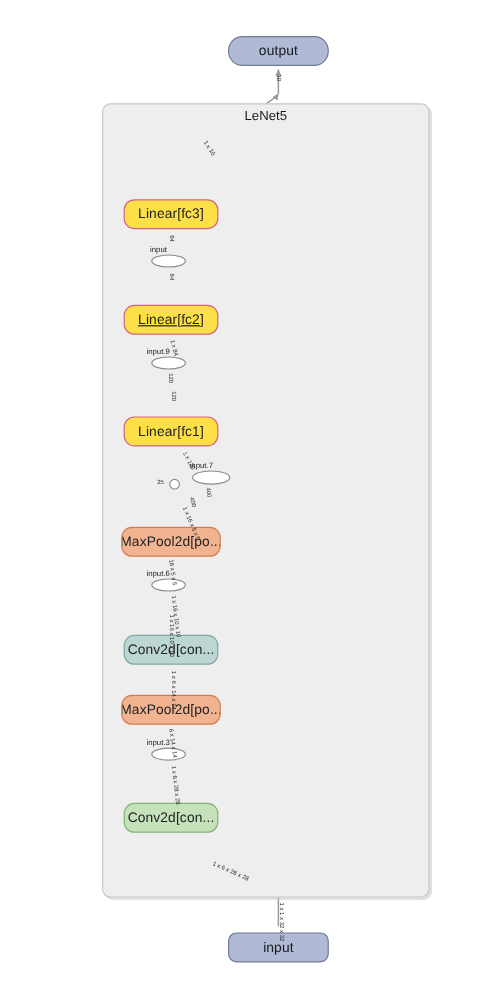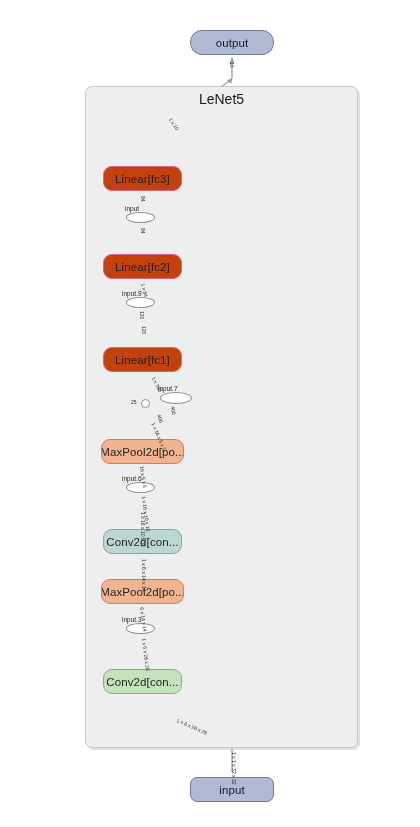--- a/index.html
+++ b/index.html
@@ -28,21 +28,21 @@
     box-sizing: border-box;
     border: 1px solid #c8c8c8;
     border-radius: 7px;
     background: #eeeeee;
     box-shadow: 2px 2px 0 0 rgba(200,200,200,0.55);
   }
   .cluster-title {
     position: absolute;
     width: 100%;
     text-align: center;
-    font-size: 14px;
+    font-size: 11px;
     color: #1a1a1a;
     white-space: nowrap;
     pointer-events: none;
   }
 
   
   .node {
     position: absolute;
     box-sizing: border-box;
     display: flex;
@@ -57,21 +57,21 @@
     letter-spacing: 0.1px;
   }
 
   .node.io {
     background: #b0bad4;
     border-color: #6e7a96;
     border-radius: 7px;
     color: #15181f;
   }
   .node.pink {
-    background: #c2410c;
+    background: #fde047;
     border-color: #d4667f;
     justify-content: center;
   }
   .node.orange {
     background: #f2b391;
     border-color: #cf7f52;
   }
   .node.teal {
     background: #bcd6d4;
     border-color: #7fa8a5;
@@ -177,21 +177,21 @@
   </div>
 
   <div class="node io" style="left:190px;top:777px;width:84px;height:25px;">
     <span>input</span>
   </div>
 
   <div class="node pink" style="left:103px;top:166px;width:79px;height:25px;">
     <span>Linear[fc3]</span>
   </div>
 
-  <div class="node pink" style="left:103px;top:254px;width:79px;height:25px;">
+  <div class="node pink" style="left:103px;top:254px;width:79px;height:25px;text-decoration:underline;">
     <span>Linear[fc2]</span>
   </div>
 
   <div class="node pink" style="left:103px;top:347px;width:79px;height:25px;">
     <span>Linear[fc1]</span>
   </div>
 
   <div class="node orange" style="left:101px;top:439px;width:83px;height:25px;">
     <span>MaxPool2d[po...</span>
   </div>

